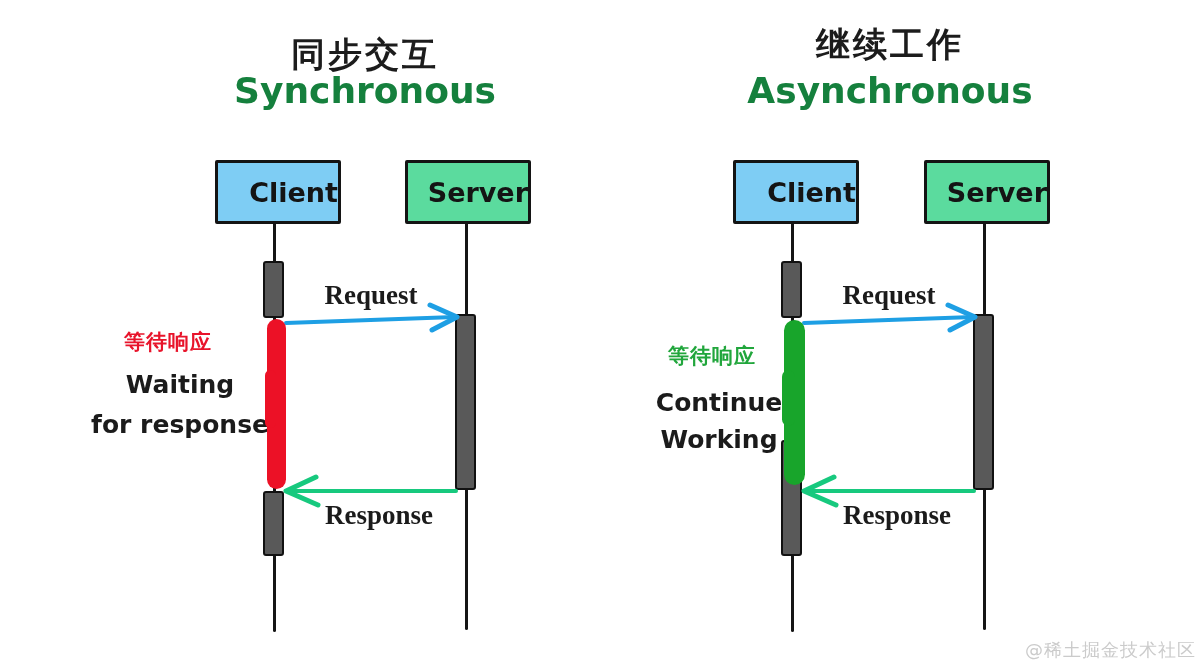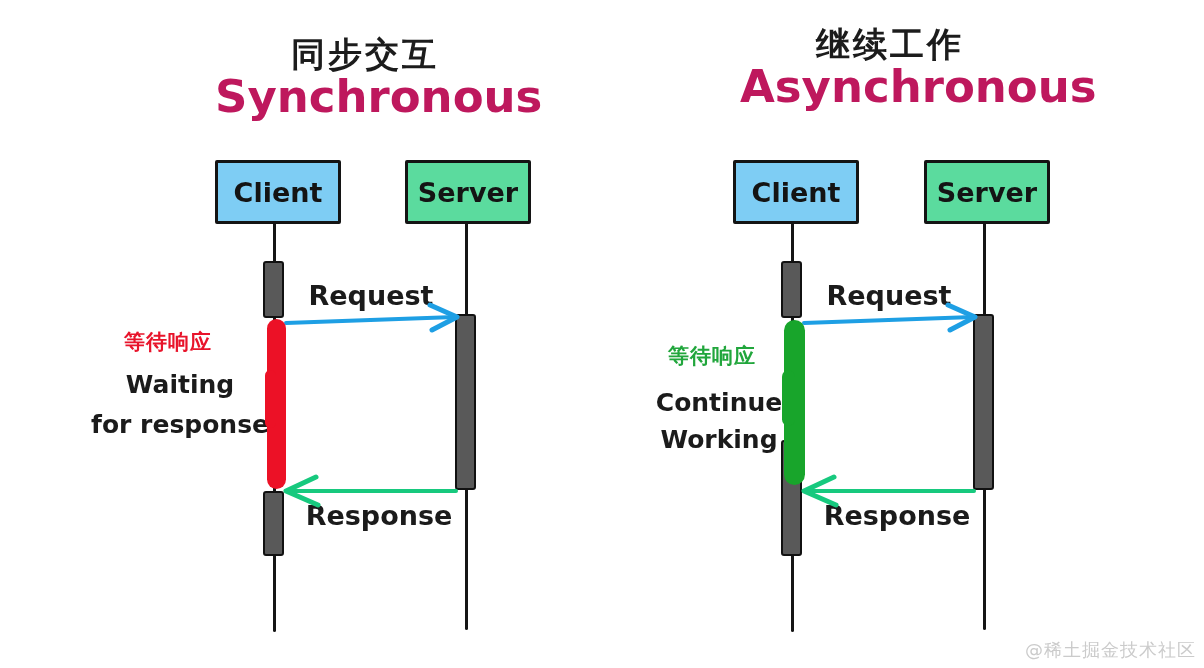--- a/index.html
+++ b/index.html
@@ -22,35 +22,35 @@
     text-align: center;
     font-size: 34px;
     font-weight: 600;
     color: #1c1c1c;
     letter-spacing: 3px;
   }
   .title-en {
     position: absolute;
     width: 300px;
     text-align: center;
-    font-size: 45px;
-    font-weight: 600;
-    color: #be185d;
+    font-size: 36px;
+    font-weight: 600;
+    color: #15803d;
   }
 
   
   .actor-box {
     position: absolute;
     width: 120px;
     height: 58px;
     border: 3px solid #141414;
     border-radius: 2px;
     display: flex;
     align-items: center;
-    justify-content: center;
+    justify-content: flex-end;
     font-size: 27px;
     font-weight: 600;
     color: #141414;
     box-sizing: content-box;
   }
   .client-box { background: var(--client-box, #7ECDF4); }
   .server-box { background: var(--server-box, #5BDB9E); }
 
   
   .lifeline {
@@ -89,20 +89,21 @@
   }
 
   
   .msg-label {
     position: absolute;
     width: 180px;
     text-align: center;
     font-size: 27px;
     font-weight: 600;
     color: #1b1b1b;
+    font-family: Liberation Serif, serif;
   }
 
   
   .arrow { position: absolute; z-index: 2; }
   .arrow-blue line, .arrow-blue polyline { stroke: var(--request-arrow, #1E9FE4); }
   .arrow-green line, .arrow-green polyline { stroke: var(--response-arrow, #17C97E); }
 
   
   .ann-zh {
     position: absolute;
@@ -167,21 +168,21 @@
     <line x1="178" y1="18" x2="10" y2="18" stroke-width="4" stroke-linecap="round"></line>
     <polyline points="38,4 8,18 40,32" fill="none" stroke-width="5" stroke-linecap="round" stroke-linejoin="round"></polyline>
   </svg>
   <div class="msg-label" style="left:289px; top:500px;">Response</div>
 
   <div class="ann-zh ann-zh-red" style="left:58px; top:328px;">等待响应</div>
   <div class="ann-en" style="left:70px; top:370px;">Waiting</div>
   <div class="ann-en" style="left:70px; top:410px;">for response</div>
 
   <div class="title-zh" style="left:740px; top:22px;">继续工作</div>
-  <div class="title-en" style="left:740px; top:60px;">Asynchronous</div>
+  <div class="title-en" style="left:740px; top:70px;">Asynchronous</div>
 
   <div class="lifeline" style="left:791px; top:221px; height:411px;"></div>
   <div class="lifeline" style="left:983px; top:221px; height:409px;"></div>
 
   <div class="actor-box client-box" style="left:733px; top:160px;">
     <span>Client</span>
   </div>
   <div class="actor-box server-box" style="left:924px; top:160px;">
     <span>Server</span>
   </div>

